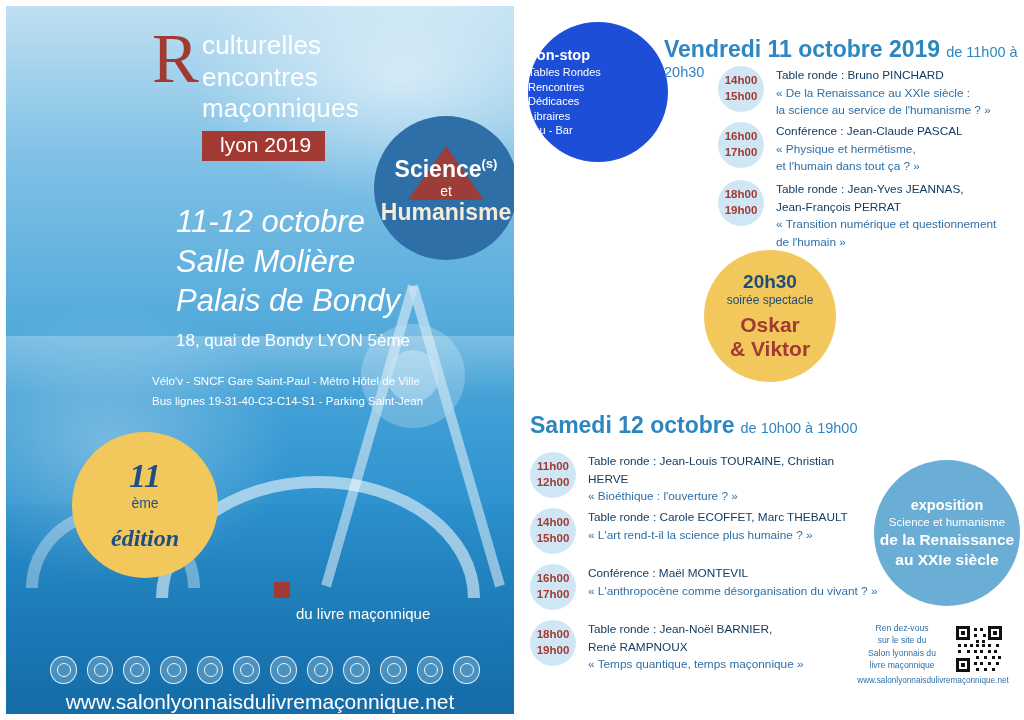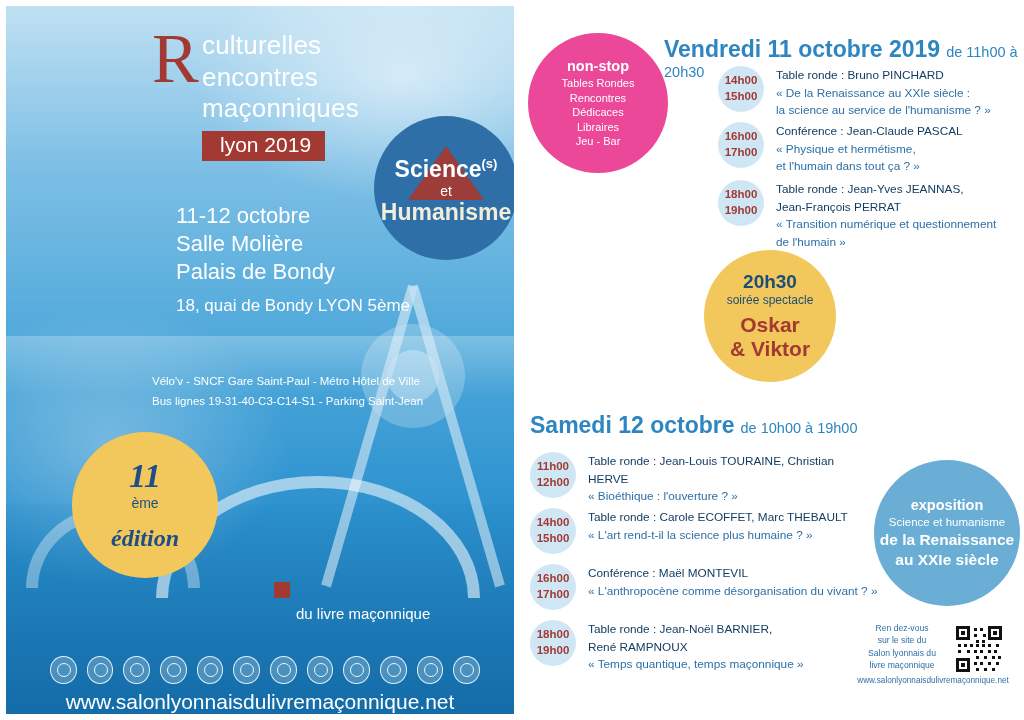--- a/index.html
+++ b/index.html
@@ -67,21 +67,21 @@
   .sci-tri{
     position:absolute;left:50%;top:30px;transform:translateX(-50%);
     width:0;height:0;border-left:38px solid transparent;border-right:38px solid transparent;
     border-bottom:54px solid #a23a33;opacity:.95;
   }
   .sci-t1{position:relative;font-size:23px;font-weight:bold;margin-top:6px;}
   .sci-t2{position:relative;font-size:14px;}
   .sci-t3{position:relative;font-size:23px;font-weight:bold;color:#f3ecd8;}
 
   .dates{position:absolute;left:170px;top:196px;color:#ffffff;}
-  .dates .d1{font-size:22px;line-height:1.28;}
+  .dates .d1{font-size:31px;line-height:1.28;font-style:italic;}
   .dates .d2{font-size:17px;margin-top:10px;}
 
   .transport{position:absolute;left:146px;top:366px;color:#ffffff;font-size:11.5px;line-height:1.7;}
 
   .badge11{
     position:absolute;left:66px;top:426px;width:146px;height:146px;border-radius:50%;
     background:#f2c75c;color:#1d4f86;display:flex;flex-direction:column;
     justify-content:center;align-items:center;text-align:left;
   }
   .badge11 .b1{font-family:"Liberation Serif",serif;font-style:italic;font-size:34px;font-weight:bold;line-height:1;}
@@ -106,23 +106,23 @@
     content:"";position:absolute;left:6px;top:6px;width:12px;height:12px;
     border:1px solid rgba(255,255,255,.9);border-radius:50%;
   }
   .weburl{
     position:absolute;left:0;right:0;top:684px;text-align:center;
     color:#ffffff;font-size:21px;
   }
 
   
   .nonstop{
-    position:absolute;left:528px;top:33px;width:140px;height:140px;border-radius:50%;
-    background:#ec4899;color:#ffffff;text-align:center;
-    display:flex;flex-direction:column;justify-content:center;align-items:center;
+    position:absolute;left:528px;top:22px;width:140px;height:140px;border-radius:50%;
+    background:#1d4ed8;color:#ffffff;text-align:center;
+    display:flex;flex-direction:column;justify-content:center;align-items:flex-start;
     line-height:1.32;
   }
   .nonstop .ns-head{font-size:14.5px;font-weight:bold;}
   .nonstop .ns-li{font-size:11px;}
 
   
   .day-head{position:absolute;color:#2e86c1;}
   .day-head .dh-main{font-size:23px;font-weight:bold;display:inline;}
   .day-head .dh-sub{font-size:14.5px;display:inline;margin-left:6px;}
 

